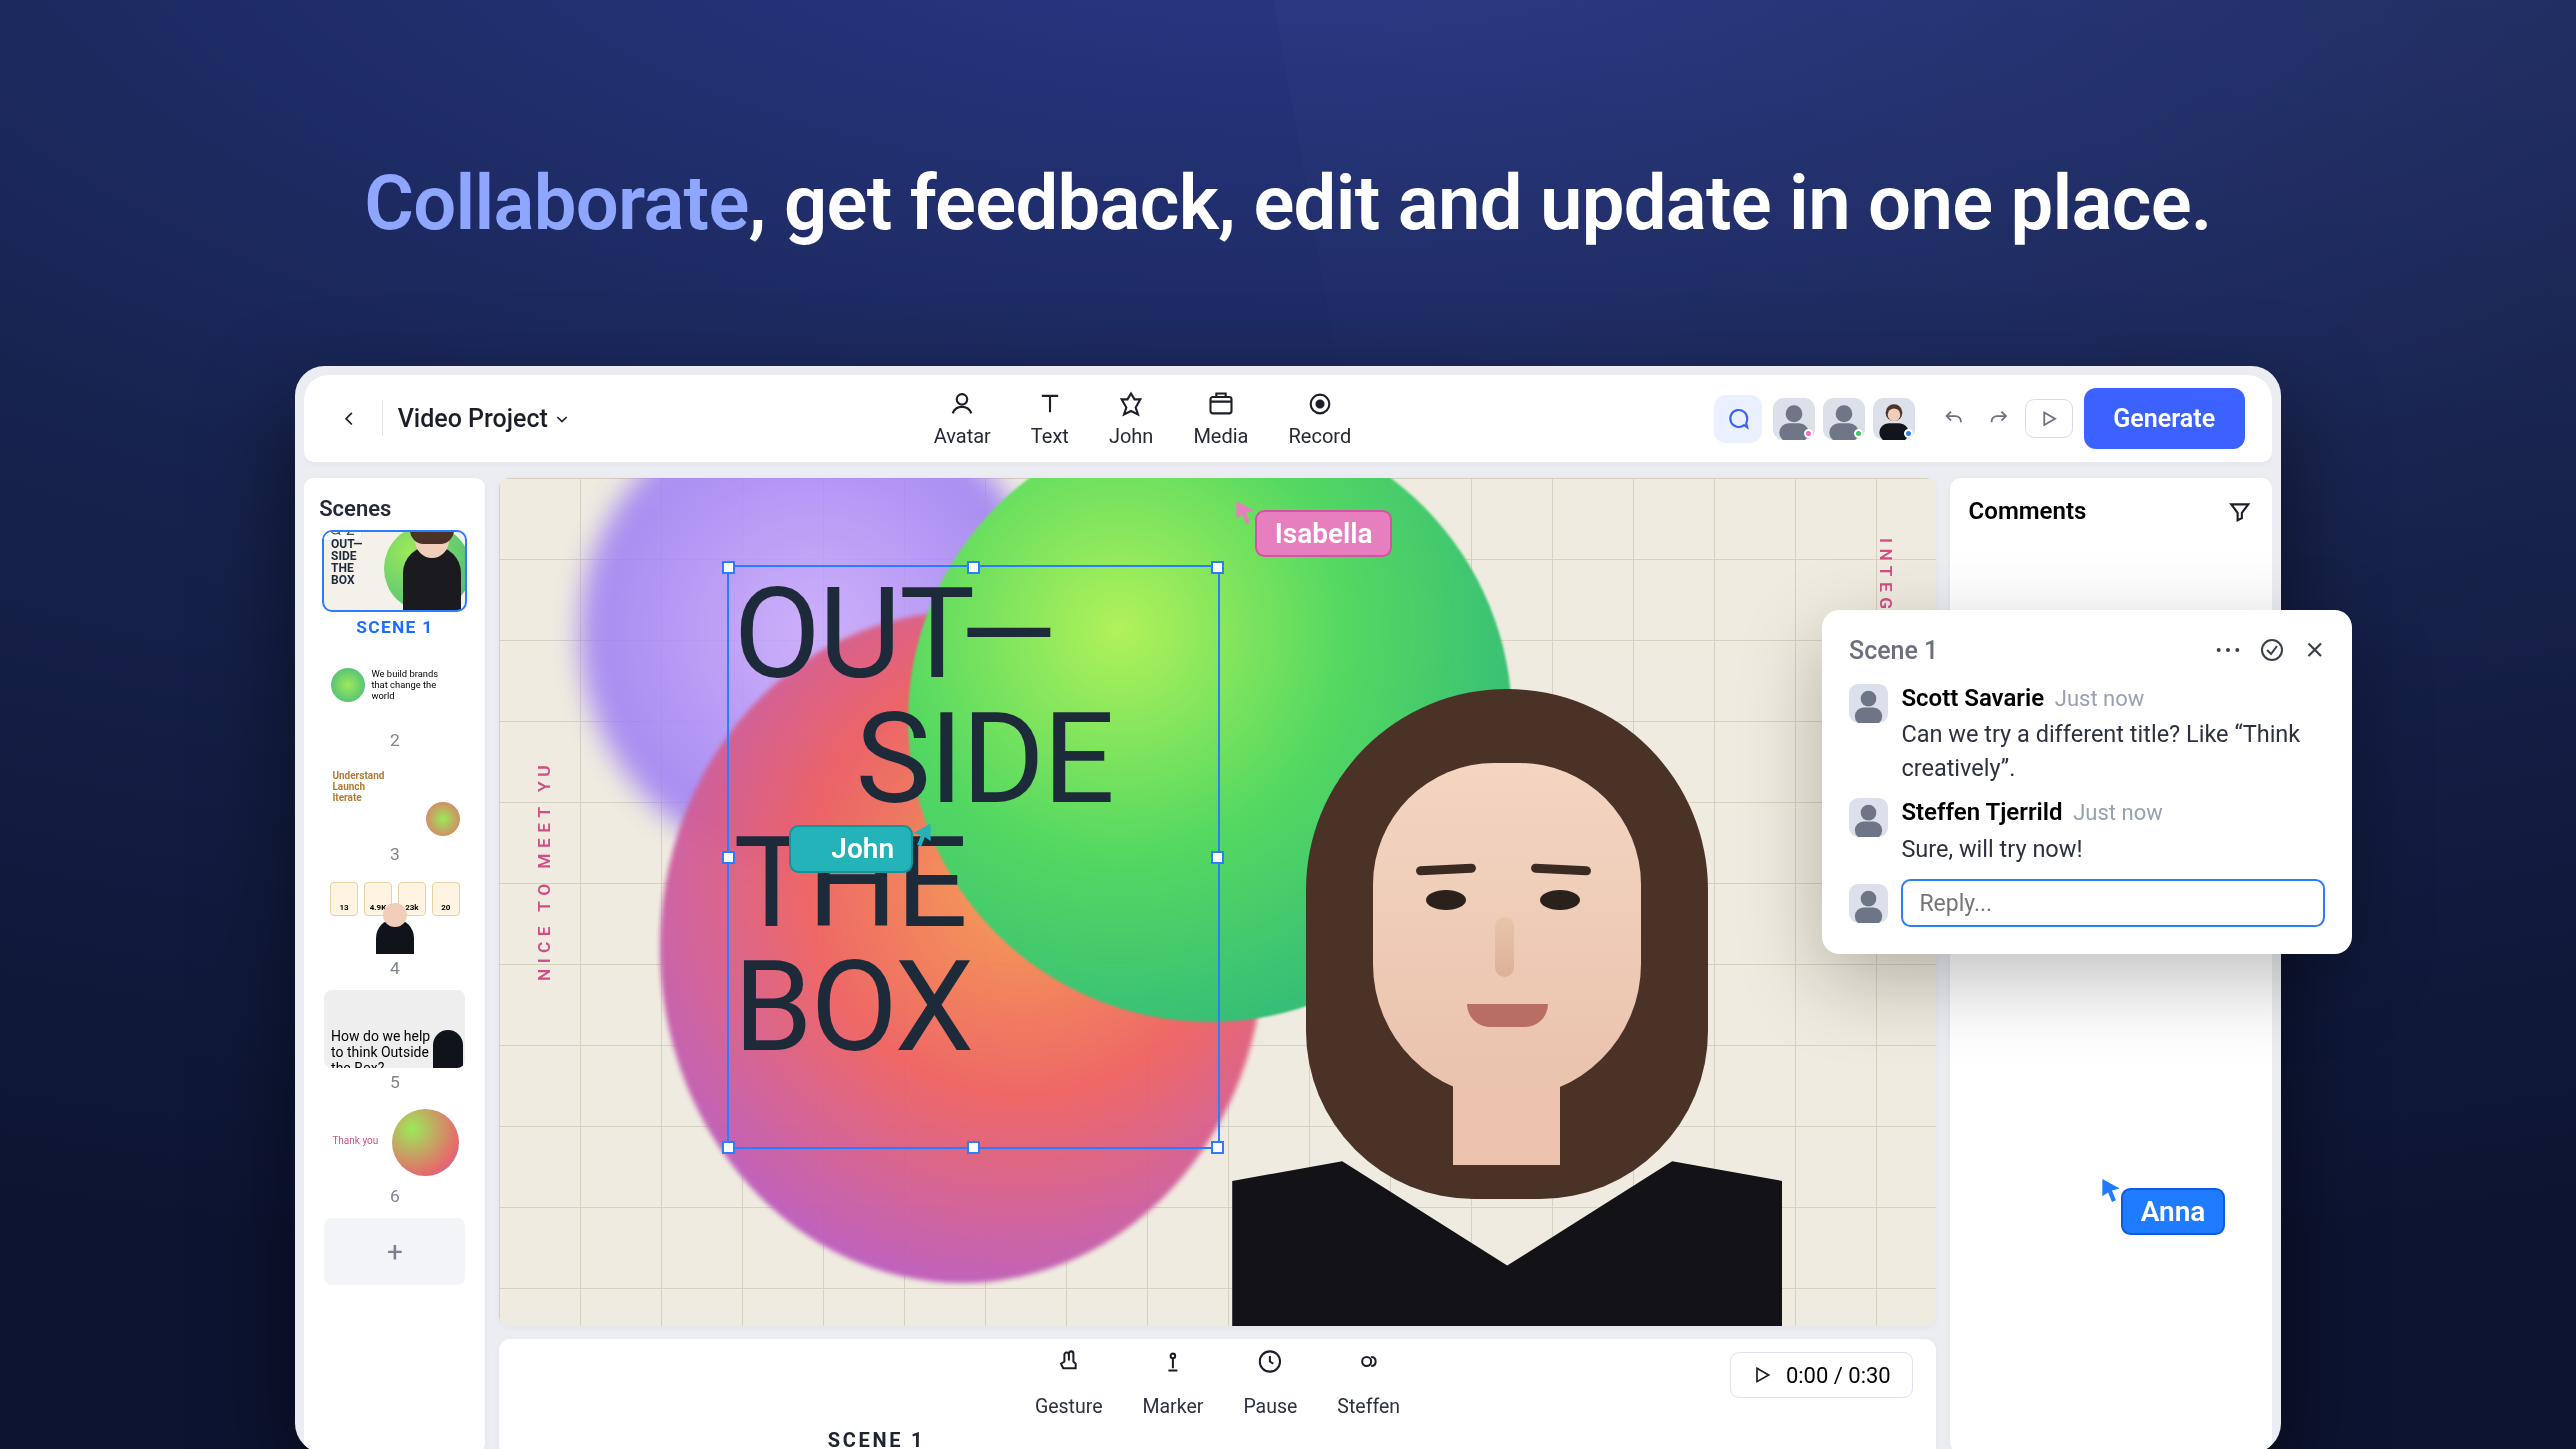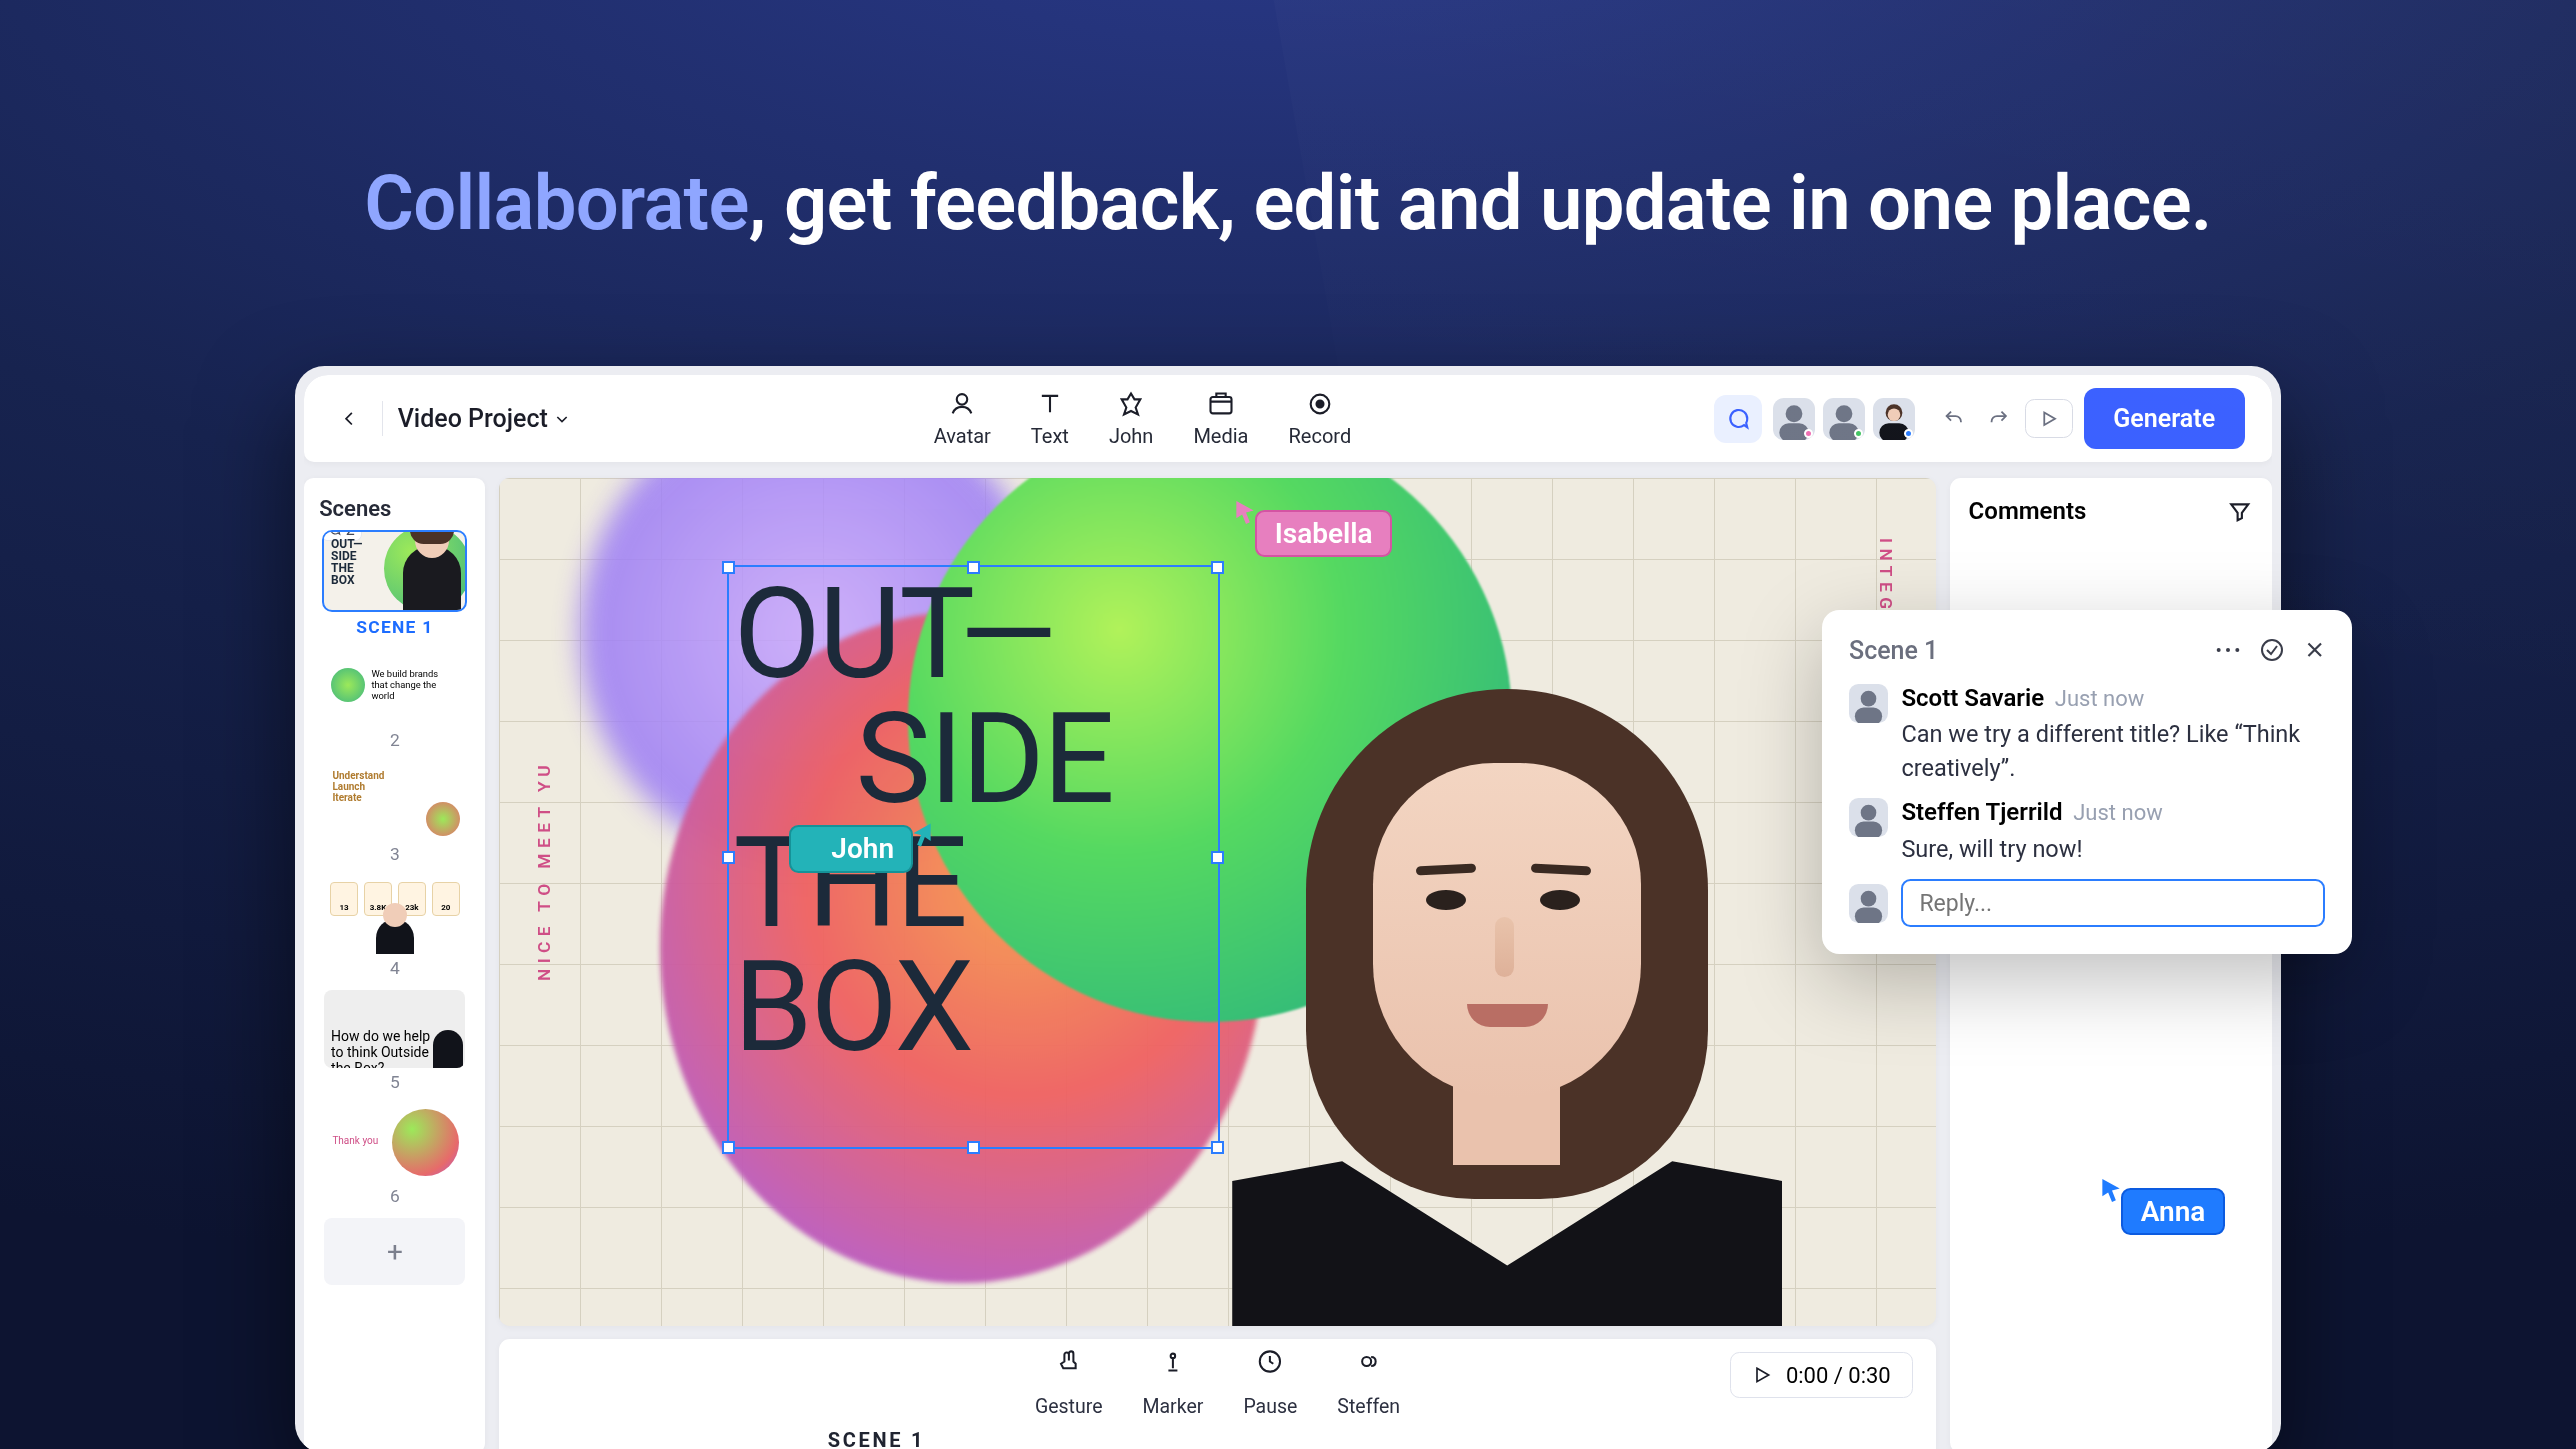--- a/index.html
+++ b/index.html
@@ -366,21 +366,21 @@
 
         <div class="scene-thumb th-art4">
           <div style="position:absolute;top:6.7px;left:5.4px;right:5.4px;display:flex;gap:5.4px;">
             <div style="flex:1;height:34px;border-radius:4px;background:#fff4e2;border:0.7px solid #e7d2a6;"></div>
             <div style="flex:1;height:34px;border-radius:4px;background:#fff4e2;border:0.7px solid #e7d2a6;"></div>
             <div style="flex:1;height:34px;border-radius:4px;background:#fff4e2;border:0.7px solid #e7d2a6;"></div>
             <div style="flex:1;height:34px;border-radius:4px;background:#fff4e2;border:0.7px solid #e7d2a6;"></div>
           </div>
           <div style="position:absolute;top:27px;left:5.4px;right:5.4px;display:flex;gap:5.4px;font-size:8px;font-weight:700;text-align:center;">
               <div style="flex:1">13</div>
-              <div style="flex:1">3.8K</div>
+              <div style="flex:1">4.9K</div>
               <div style="flex:1">23k</div>
               <div style="flex:1">20</div>
             </div>
           <div style="position:absolute;left:50%;bottom:0;transform:translateX(-50%);width:38px;height:35px;background:#11131a;border-radius:20px 20px 0 0;"></div>
           <div style="position:absolute;left:50%;bottom:27px;transform:translateX(-50%);width:24px;height:24px;background:#f0cdb8;border-radius:50%;"></div>
         </div>
         <div class="scene-num">4</div>
 
         <div class="scene-thumb th-art5">
             <div class="mini-txt">How do we help<br>to think Outside<br>the Box?</div>

